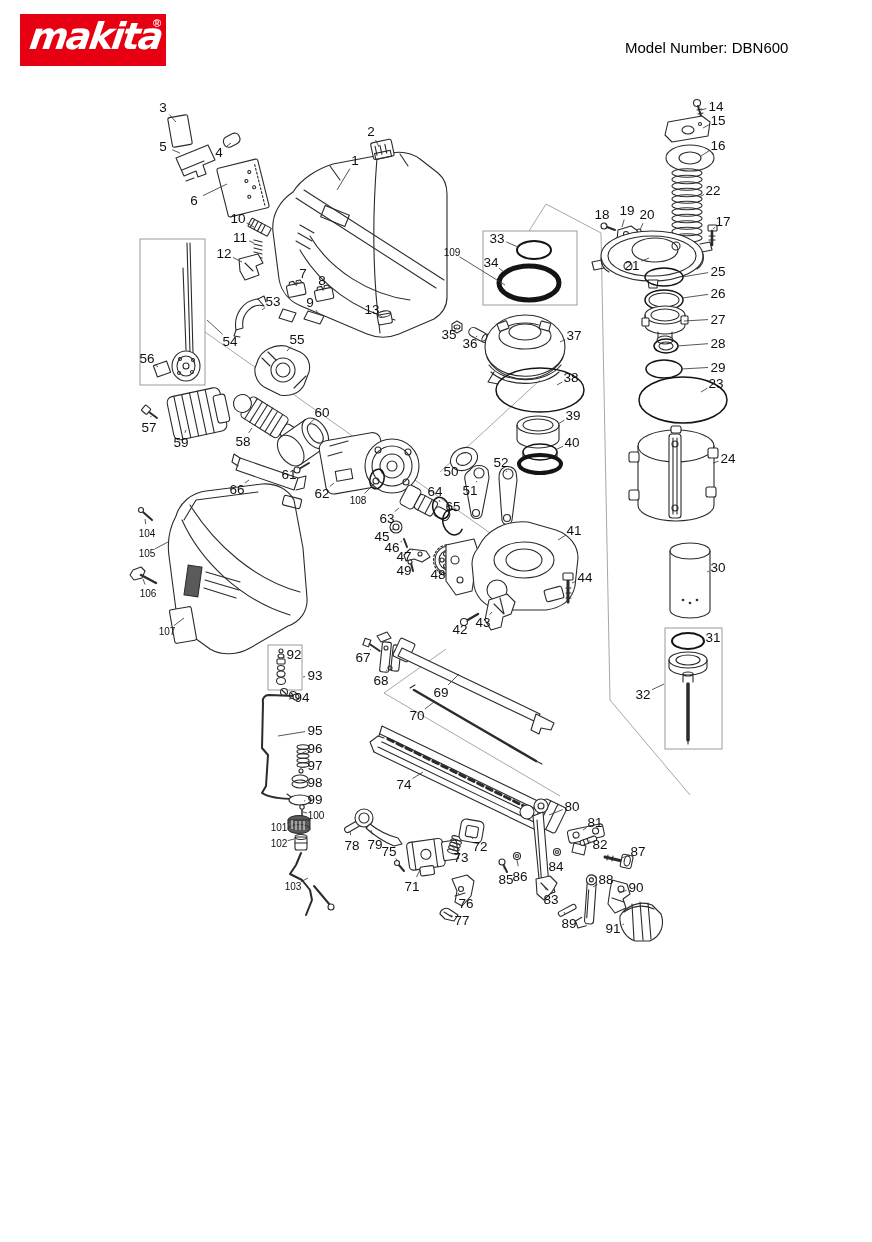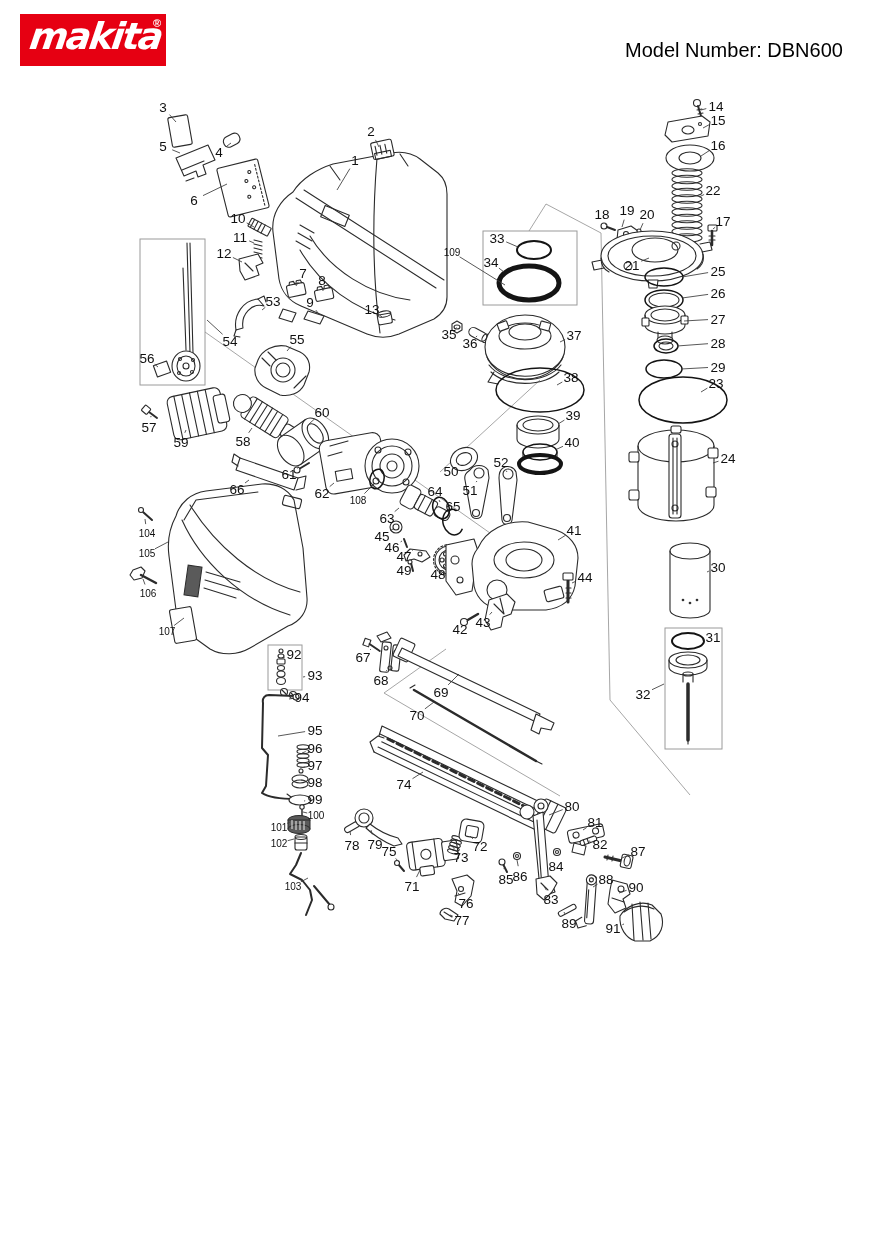--- a/index.html
+++ b/index.html
@@ -4,21 +4,21 @@
 <style>
   html,body{margin:0;padding:0;background:#fff;}
   .page{position:relative;width:872px;height:1242px;background:#fff;overflow:hidden;
         font-family:"Liberation Sans",sans-serif;}
   .logo{position:absolute;left:20px;top:14px;width:146px;height:52px;background:#e60012;
         color:#fff;overflow:hidden;}
   .logo-text{position:absolute;left:10px;top:1px;font-family:"DejaVu Sans",sans-serif;
         font-style:italic;font-weight:800;font-size:37px;letter-spacing:-2px;
         transform:skewX(-8deg);}
   .logo-reg{position:absolute;right:5px;top:3px;font-size:11px;font-weight:700;}
-  .model{position:absolute;left:625px;top:39px;font-size:20px;color:#000;}
+  .model{position:absolute;left:625px;top:39px;font-size:15px;color:#000;}
   svg{position:absolute;left:0;top:0;}
   .ln{fill:none;stroke:#2b2b2b;stroke-width:1.1;stroke-linecap:round;stroke-linejoin:round;}
   .fw{fill:#fff;stroke:#2b2b2b;stroke-width:1.1;stroke-linecap:round;stroke-linejoin:round;}
   .dark{fill:#5a5a5a;stroke:#2b2b2b;stroke-width:1;}
   .lnw{fill:none;stroke:#fff;stroke-width:0.9;}
   .w15{stroke-width:1.5}.w2{stroke-width:2}.w25{stroke-width:2.5}.w3{stroke-width:3}.w35{stroke-width:3.5}
   .oring{fill:none;stroke:#141414;}
   .box{fill:none;stroke:#9a9a9a;stroke-width:1;}
   .cline{fill:none;stroke:#8f8f8f;stroke-width:0.8;}
   .leader{stroke:#3a3a3a;stroke-width:0.85;}

